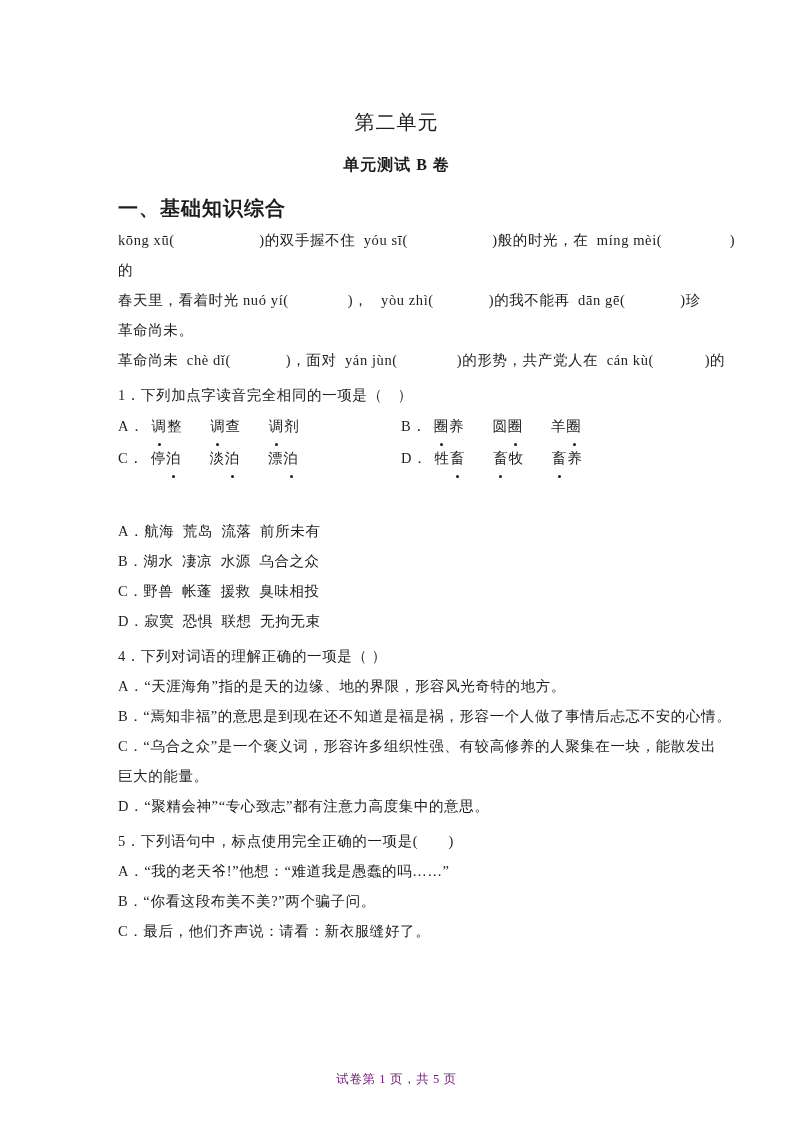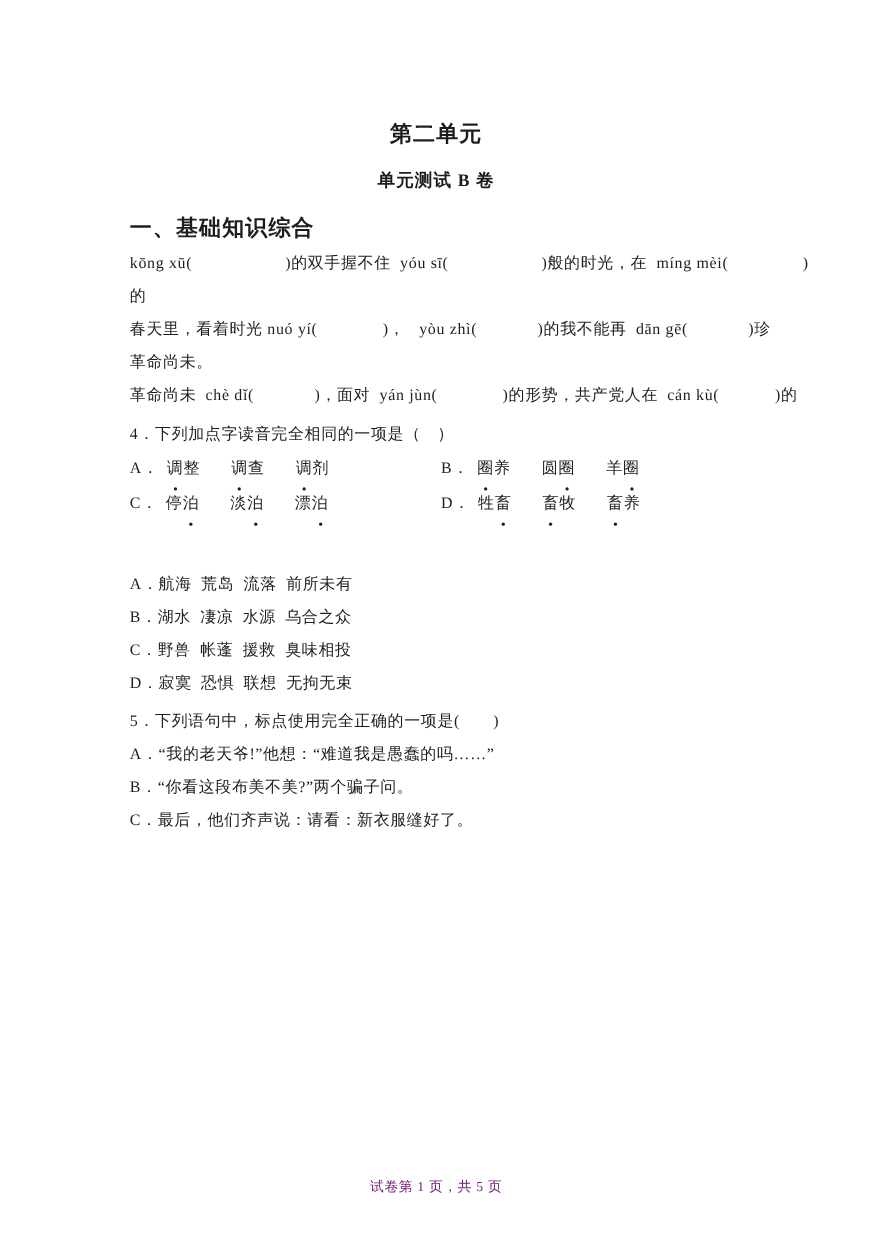--- a/index.html
+++ b/index.html
@@ -15,21 +15,21 @@
     overflow: hidden;
   }
   .inner { padding: 108px 57px 0 118px; }
   .centered {
     margin-left: -118px;
     margin-right: -57px;
     text-align: center;
   }
   .doc-title {
     font-size: 20px;
-    font-weight: 700;
+    font-weight: 400;
     line-height: 28px;
     letter-spacing: 1px;
   }
   .doc-subtitle {
     margin-top: 15px;
     font-size: 16px;
     font-weight: 700;
     line-height: 28px;
     letter-spacing: 1px;
   }
@@ -93,37 +93,45 @@
     <div class="doc-subtitle centered">单元测试 B 卷</div>
     <div class="section-heading">一、基础知识综合</div>
     <div>
         <div class="question">
           <div class="line">kōng xū(                    )的双手握不住  yóu sī(                    )般的时光，在  míng mèi(                )的</div>
           <div class="line">春天里，看着时光 nuó yí(              )，   yòu zhì(             )的我不能再  dān gē(             )珍</div>
           <div class="line">革命尚未。</div>
           <div class="line">革命尚未  chè dǐ(             )，面对  yán jùn(              )的形势，共产党人在  cán kù(            )的</div>
         </div>
         <div class="question gap-after">
-          <div class="stem">4．下列加点字读音完全相同的一项是（　）</div>
+          <div class="stem">1．下列加点字读音完全相同的一项是（　）</div>
           <div class="dot-row">
             <div class="dot-cell"><span class="olabel">A．</span><span class="dword"><span class="dot-under">调</span><span>整</span></span><span class="dword"><span class="dot-under">调</span><span>查</span></span><span class="dword"><span class="dot-under">调</span><span>剂</span></span></div>
             <div class="dot-cell"><span class="olabel">B．</span><span class="dword"><span class="dot-under">圈</span><span>养</span></span><span class="dword"><span>圆</span><span class="dot-under">圈</span></span><span class="dword"><span>羊</span><span class="dot-under">圈</span></span></div>
           </div>
           <div class="dot-row">
             <div class="dot-cell"><span class="olabel">C．</span><span class="dword"><span>停</span><span class="dot-under">泊</span></span><span class="dword"><span>淡</span><span class="dot-under">泊</span></span><span class="dword"><span>漂</span><span class="dot-under">泊</span></span></div>
             <div class="dot-cell"><span class="olabel">D．</span><span class="dword"><span>牲</span><span class="dot-under">畜</span></span><span class="dword"><span class="dot-under">畜</span><span>牧</span></span><span class="dword"><span class="dot-under">畜</span><span>养</span></span></div>
           </div>
         </div>
         <div class="question">
           <div class="line">A．航海  荒岛  流落  前所未有</div>
           <div class="line">B．湖水  凄凉  水源  乌合之众</div>
           <div class="line">C．野兽  帐蓬  援救  臭味相投</div>
           <div class="line">D．寂寞  恐惧  联想  无拘无束</div>
         </div>
         <div class="question">
+          <div class="stem">4．下列对词语的理解正确的一项是（ ）</div>
+          <div class="line">A．“天涯海角”指的是天的边缘、地的界限，形容风光奇特的地方。</div>
+          <div class="line">B．“焉知非福”的意思是到现在还不知道是福是祸，形容一个人做了事情后忐忑不安的心情。</div>
+          <div class="line">C．“乌合之众”是一个褒义词，形容许多组织性强、有较高修养的人聚集在一块，能散发出</div>
+          <div class="line">巨大的能量。</div>
+          <div class="line">D．“聚精会神”“专心致志”都有注意力高度集中的意思。</div>
+        </div>
+        <div class="question">
           <div class="stem">5．下列语句中，标点使用完全正确的一项是(　　)</div>
           <div class="line">A．“我的老天爷!”他想：“难道我是愚蠢的吗……”</div>
           <div class="line">B．“你看这段布美不美?”两个骗子问。</div>
           <div class="line">C．最后，他们齐声说：请看：新衣服缝好了。</div>
         </div>
       </div>
   </div>
   <div class="page-footer">试卷第 1 页，共 5 页</div>
 </div>
 

